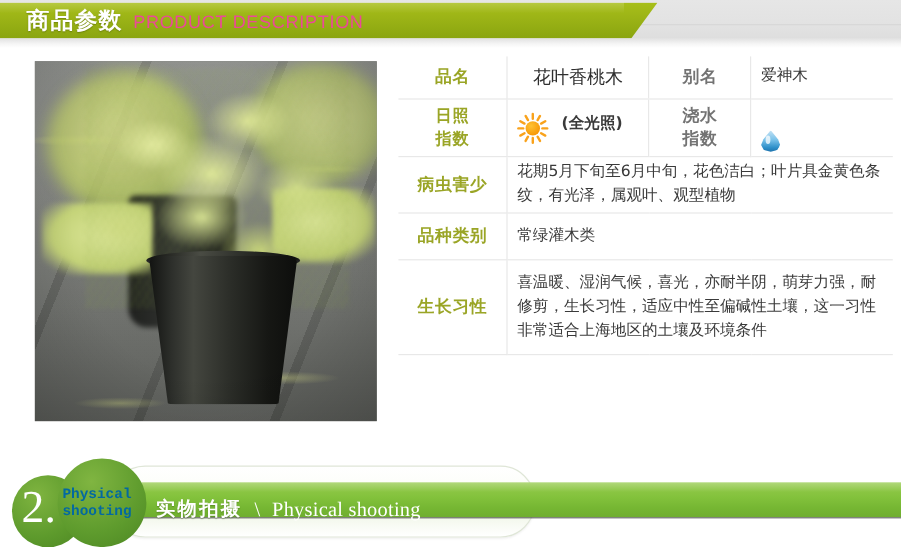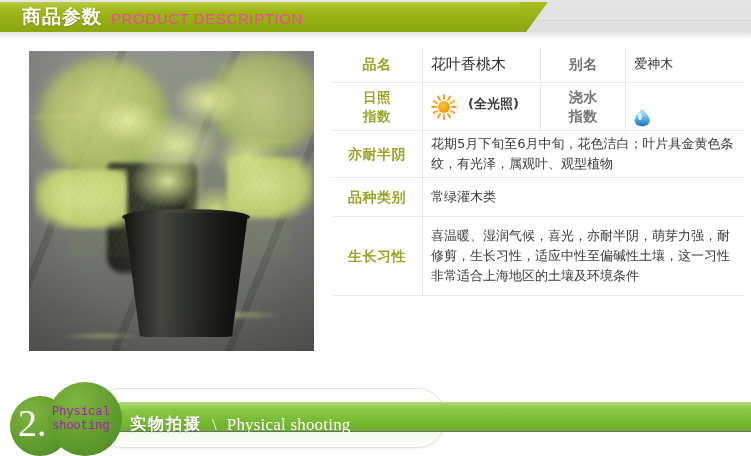--- a/index.html
+++ b/index.html
@@ -140,21 +140,21 @@
   .spec td.lbl{
     width:74px;text-align:center;
     color:#9aa526;font-size:14px;font-weight:bold;
     border-right:1px solid #e8e8e8;
     line-height:1.35;letter-spacing:.5px;
   }
   .spec td.lbl.two{font-size:13.5px;}
   .spec td.val{
     color:#3a3a3a;font-size:13px;line-height:1.55;
   }
-  .spec td.val.big{font-size:15px;color:#2e2e2e;}
+  .spec td.val.big{font-size:15px;color:#2e2e2e;text-align:center;}
   .spec td.lbl2{
     width:68px;text-align:center;
     color:#737373;font-size:14px;font-weight:bold;
     border-right:1px solid #e8e8e8;border-left:1px solid #e8e8e8;
     line-height:1.35;letter-spacing:.5px;
   }
   .r1 td,.r2 td{height:35px;}
   .r3 td{height:47px;}
   .r4 td{height:46px;}
   .r5 td{height:38px;}
@@ -229,21 +229,21 @@
     background:radial-gradient(circle at 38% 26%,#80b541,#5e9b2d 60%,#4c8622 100%);
   }
   .badge .num{
     position:absolute;left:8px;top:22px;
     font-family:"Liberation Serif","DejaVu Serif",serif;
     font-size:38px;color:#ffffff;line-height:1;
   }
   .badge .lbl{
     position:absolute;left:42px;top:24px;
     font-family:"Liberation Mono","DejaVu Sans Mono",monospace;
-    font-size:12px;color:#a21caf;line-height:1.15;font-weight:normal;
+    font-size:12px;color:#0369a1;line-height:1.15;font-weight:bold;
   }
 </style>
 </head>
 <body>
 
 <div class="header-wrap">
   <div class="header-gray"></div>
   <div class="header-gray-line"></div>
   <div class="header-green"></div>
   <div class="header-green-hi"></div>
@@ -304,21 +304,21 @@
         <div>指数</div>
       </td>
       <td class="val">
         <span class="drop-icon">
           <span class="d"></span>
           <span class="hl"></span>
         </span>
       </td>
     </tr>
     <tr class="r4">
-      <td class="lbl">亦耐半阴</td>
+      <td class="lbl">病虫害少</td>
       <td class="val" colspan="3">花期5月下旬至6月中旬，花色洁白；叶片具金黄色条纹，有光泽，属观叶、观型植物</td>
     </tr>
     <tr class="r5">
       <td class="lbl">品种类别</td>
       <td class="val" colspan="3">常绿灌木类</td>
     </tr>
     <tr class="r6">
       <td class="lbl">生长习性</td>
       <td class="val" colspan="3">喜温暖、湿润气候，喜光，亦耐半阴，萌芽力强，耐修剪，生长习性，适应中性至偏碱性土壤，这一习性非常适合上海地区的土壤及环境条件</td>
     </tr>

